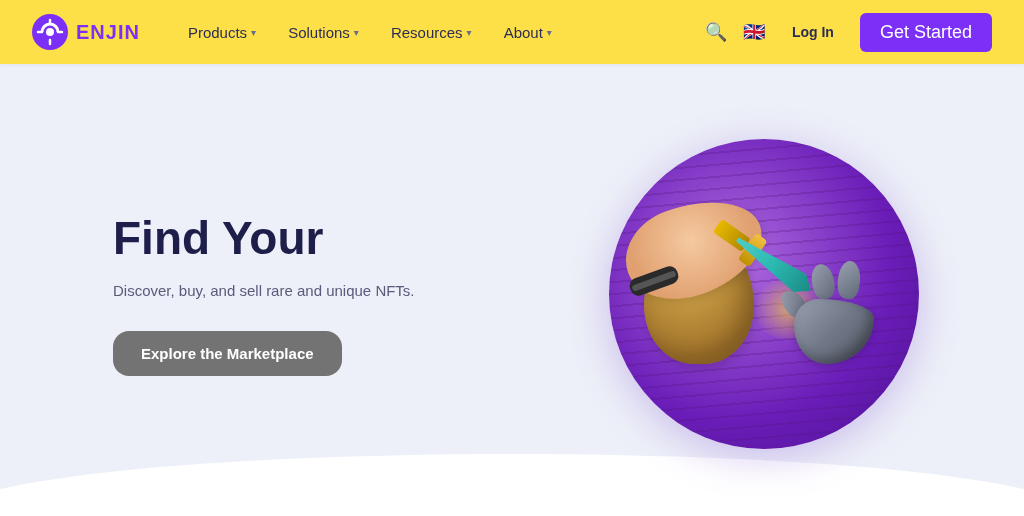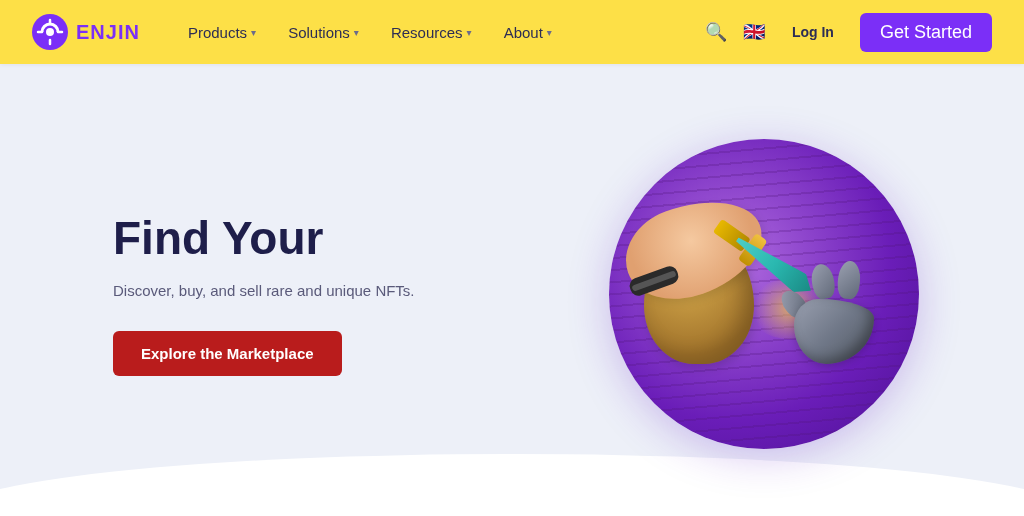--- a/index.html
+++ b/index.html
@@ -119,26 +119,26 @@
       margin-bottom: 18px;
     }
     .hero-subtitle {
       font-size: 15px;
       color: #5a5a7a;
       margin-bottom: 32px;
       font-weight: 400;
     }
     .marketplace-btn {
       display: inline-block;
-      background: #b91c1c;
+      background: #737373;
       color: #fff;
       font-size: 15px;
       font-weight: 600;
       padding: 14px 28px;
-      border-radius: 6px;
+      border-radius: 16px;
       cursor: pointer;
       border: none;
     }
 
     
     .hero-image {
       position: absolute;
       right: 80px;
       top: 50%;
       transform: translateY(-50%);

